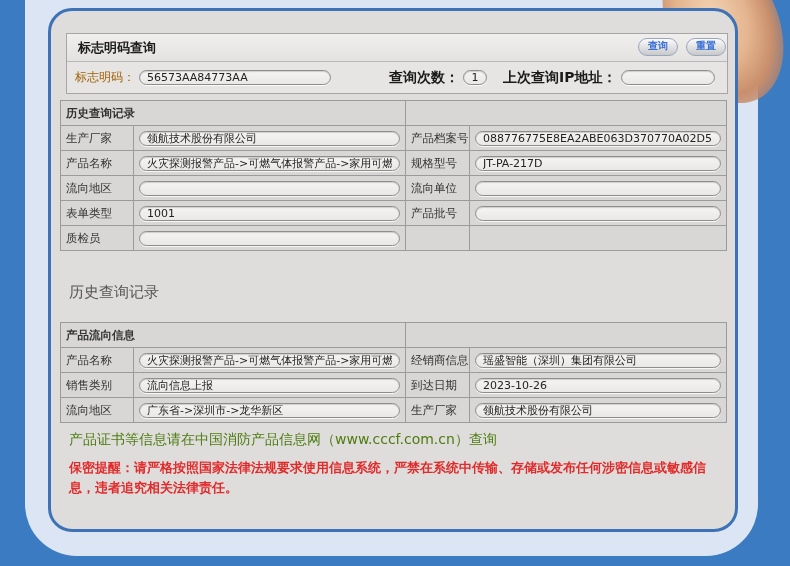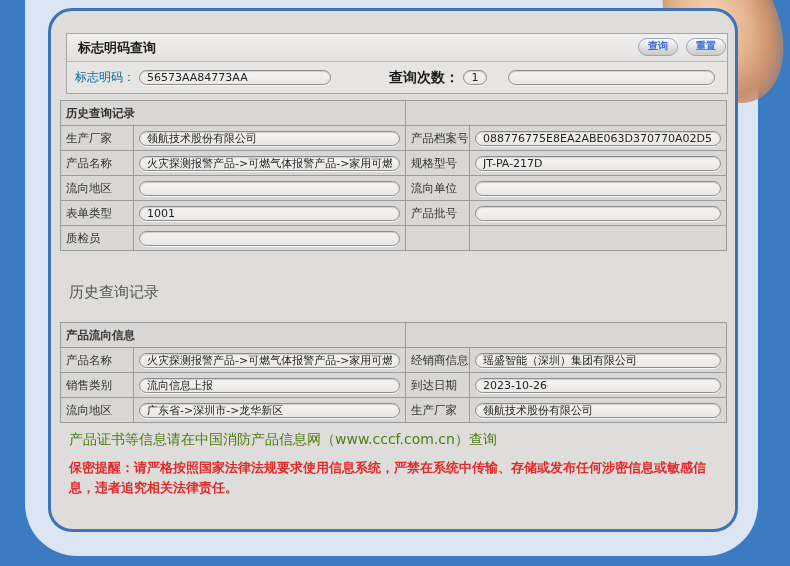--- a/index.html
+++ b/index.html
@@ -34,21 +34,21 @@
     background:linear-gradient(#f0efed,#e3e2e0);}
   .page-title{font-weight:bold;font-size:13px;color:#1c1c1c;}
   .btns{position:absolute;right:1px;top:4px;display:flex;gap:8px;}
   .btn{
     min-width:28px;height:16px;border-radius:9px;border:1px solid #9aa6c0;
     background:linear-gradient(#fbfbfb,#c9c9c9);
     color:#3a6fd6;font-weight:bold;font-size:10px;line-height:14px;
     text-align:center;padding:0 5px;cursor:pointer;
   }
   .querybar{height:31px;display:flex;align-items:center;padding:0 8px;background:#e6e5e3;}
-  .small-label{font-size:12px;color:#0369a1;white-space:nowrap;}
+  .small-label{font-size:12px;color:#a16207;white-space:nowrap;}
   .big-label{font-size:14px;font-weight:bold;color:#1a1a1a;white-space:nowrap;}
   .field{
     height:15px;border:1px solid #8d8d8d;border-radius:8px;
     background:linear-gradient(#f5f4f2,#e9e8e6);
     box-shadow:inset 0 1px 1px rgba(0,0,0,.16), 0 1px 0 rgba(255,255,255,.8);
     font-size:11px;color:#222;padding:0 7px;box-sizing:border-box;
     font-family:"DejaVu Sans","Liberation Sans",sans-serif;outline:none;
   }
   .code-input{width:192px;margin-left:4px;}
   .count-input{width:24px;text-align:center;margin-left:4px;}
@@ -87,20 +87,21 @@
         <span class="btn">重置</span>
       </span>
     </div>
     <div class="querybar">
       <span class="small-label">标志明码：</span>
       <input class="field code-input" readonly="" value="56573AA84773AA" style="">
       <span class="sp1"></span>
       <span class="big-label">查询次数：</span>
       <input class="field count-input" readonly="" value="1" style="">
       <span class="sp2"></span>
+      <span class="big-label">上次查询IP地址：</span>
       <input class="field ip-input" readonly="" value="" style="">
     </div>
   </div>
 
   <table class="grid" id="table1">
     <colgroup>
         <col style="width:73px">
         <col style="width:272px">
         <col style="width:64px">
         <col style="width:257px">

